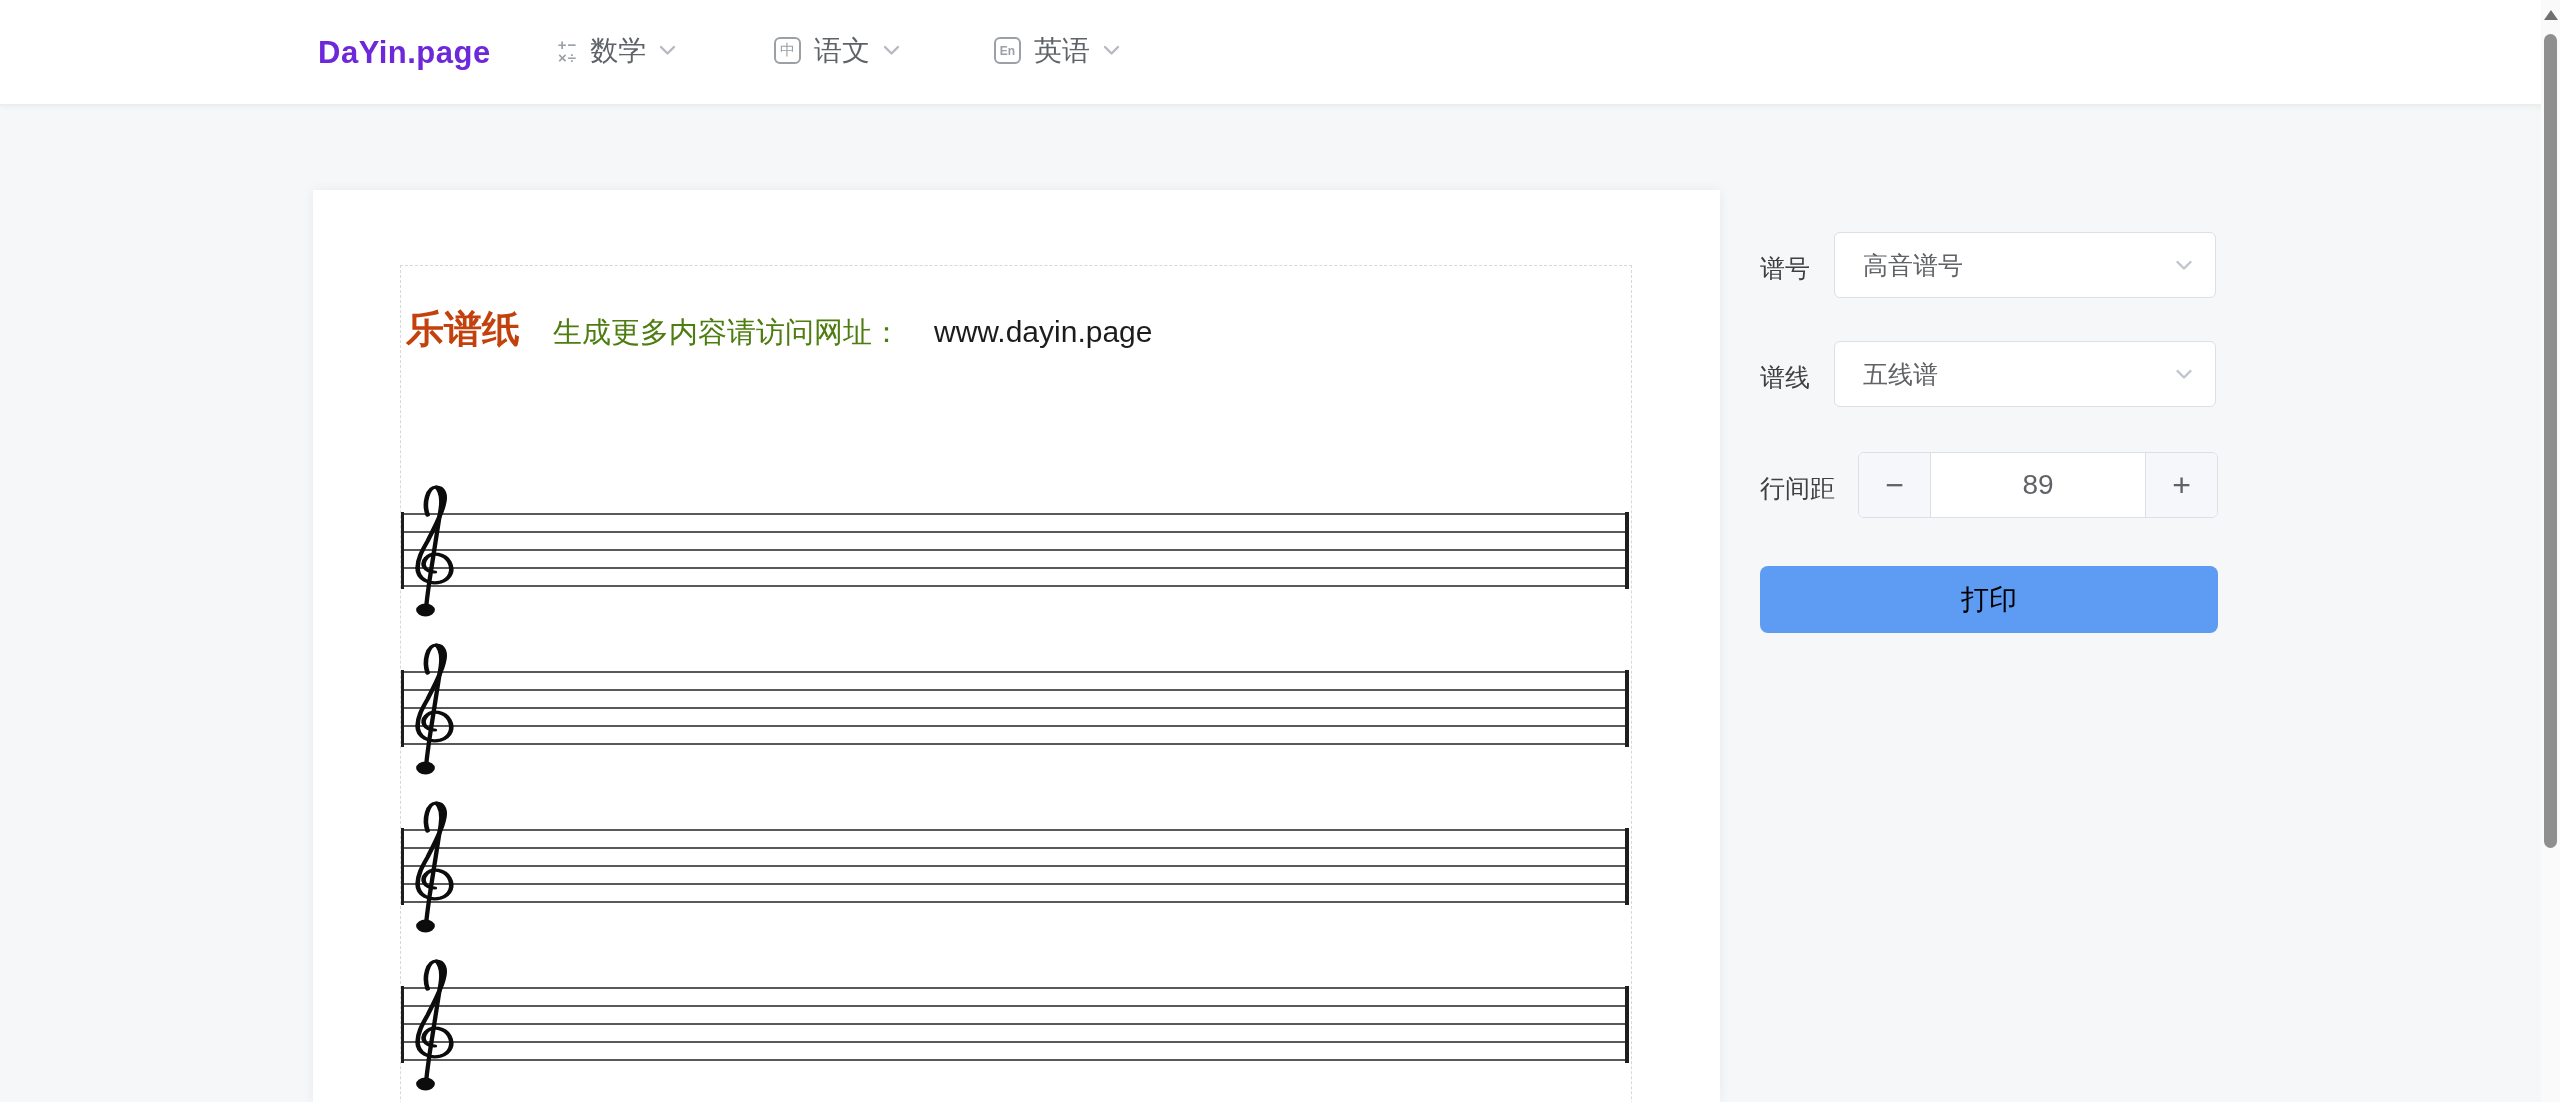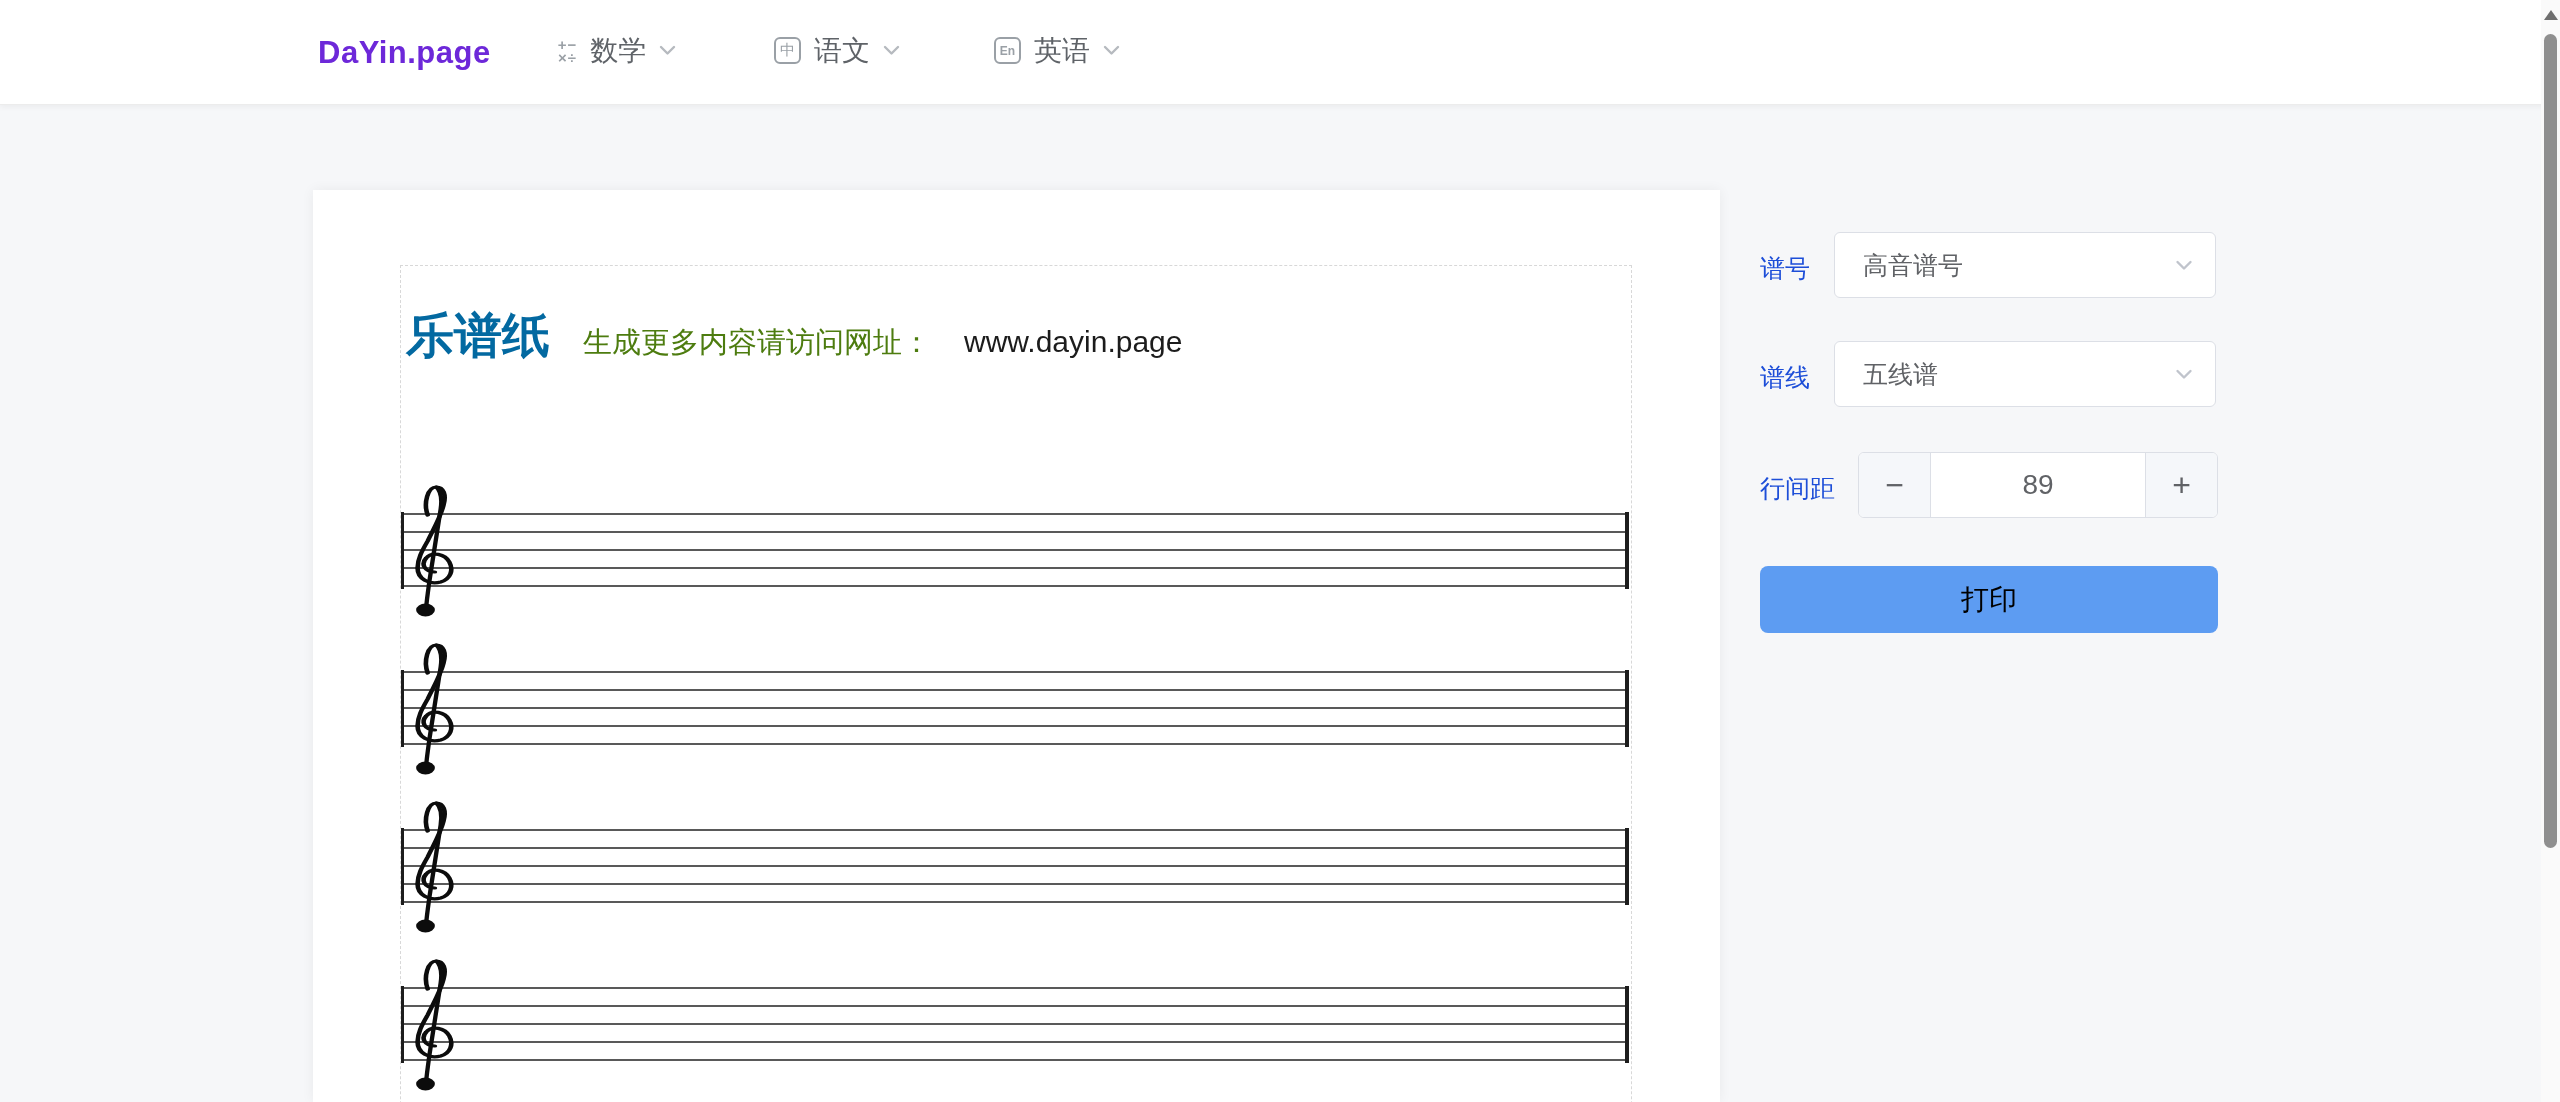--- a/index.html
+++ b/index.html
@@ -51,36 +51,36 @@
     position:absolute;left:313px;top:190px;width:1407px;height:912px;background:#ffffff;
     box-shadow:0 0 12px rgba(0,0,0,0.06);overflow:hidden;
   }
   .paper-content{
     position:absolute;left:87px;top:75px;width:1232px;height:1300px;
     border:1px dashed #d8d8d8;
   }
   .paper-head{
     position:absolute;left:5px;top:38px;display:flex;align-items:baseline;color:#141414;
   }
-  .paper-title{font-size:48px;font-weight:700;color:#0369a1;}
+  .paper-title{font-size:38px;font-weight:700;color:#c2410c;}
   .paper-note{font-size:29px;margin-left:33px;color:#4d7c0f;}
   .paper-url{font-size:30px;margin-left:33px;color:#1c1c1c;}
 
   .staves{position:absolute;left:0;top:0;width:100%;height:100%;}
   .staff{position:absolute;left:0;width:1228px;height:74px;}
   .staff-line{position:absolute;left:0;width:100%;height:2px;background:#595959;}
   .barline{position:absolute;top:-1px;height:77px;background:#1d1d1d;}
   .barline.left{left:0;width:3px;}
   .barline.right{right:0;width:4px;}
   .clef{position:absolute;left:5px;top:-30px;}
   .clef path{fill:none;stroke:#0c0c0c;stroke-linecap:round;}
   .clef circle{fill:#0c0c0c;}
 
   
-  .side-label{position:absolute;font-size:25px;color:#1d4ed8;left:1760px;}
+  .side-label{position:absolute;font-size:25px;color:#404040;left:1760px;}
   .select{
     position:absolute;left:1834px;width:382px;height:66px;background:#fff;
     border:1px solid var(--border-gray);border-radius:6px;cursor:pointer;
     display:flex;align-items:center;
   }
   .select .sel-text{font-size:25px;color:#606266;margin-left:28px;flex:1;}
   .select .chev{margin-right:22px;}
   .select .chev polyline{stroke:#c0c4cc;}
 
   .stepper{

